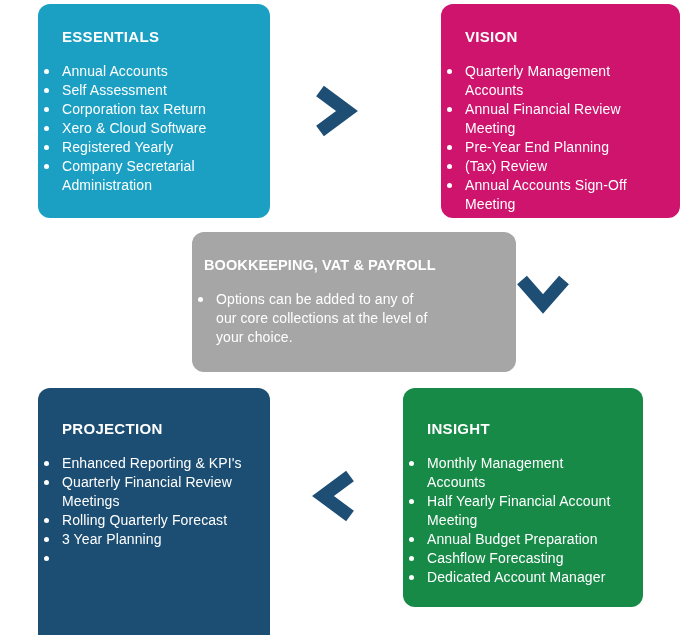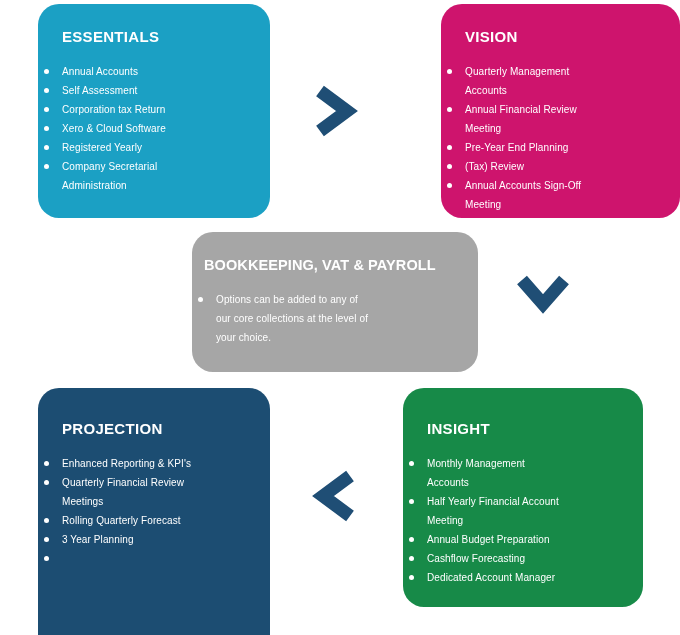--- a/index.html
+++ b/index.html
@@ -9,60 +9,60 @@
   }
   .canvas {
     position: relative;
     width: 680px;
     height: 635px;
     overflow: hidden;
     background: #ffffff;
   }
   .box {
     position: absolute;
-    border-radius: 21px;
+    border-radius: 12px;
     color: #ffffff;
     box-sizing: border-box;
   }
   .box-title {
     font-size: 15px;
     font-weight: bold;
     letter-spacing: 0.3px;
     line-height: 18px;
     margin: 0 8px 0 24px;
     padding-top: 24px;
   }
   .box-list {
     list-style: none;
     margin: 16px 0 0 0;
     padding: 0 14px 0 0;
   }
   .box-list li {
     display: flex;
     align-items: flex-start;
-    font-size: 10px;
+    font-size: 14px;
     line-height: 19px;
     letter-spacing: 0.1px;
   }
   .dot {
     flex: none;
     width: 5px;
     height: 5px;
     border-radius: 50%;
     background: #ffffff;
     margin: 7px 0 0 6px;
   }
   .item-text {
     margin-left: 13px;
     white-space: pre-line;
   }
   
   #box-essentials  { left: 38px;  top: 4px;   width: 232px; height: 214px; }
   #box-vision      { left: 403px; top: 4px;   width: 239px; height: 214px; margin-left: 38px; }
-  #box-bookkeeping { left: 192px; top: 232px; width: 286px; height: 140px; }
+  #box-bookkeeping { left: 192px; top: 232px; width: 324px; height: 140px; }
   #box-projection  { left: 38px;  top: 388px; width: 232px; height: 275px; }
   #box-insight     { left: 403px; top: 388px; width: 240px; height: 219px; }
 
   #box-projection .box-title, #box-insight .box-title { padding-top: 32px; }
   #box-bookkeeping .box-title { margin-left: 12px; font-size: 14.5px; letter-spacing: 0.1px; }
 
   .chevron { position: absolute; }
   #chevron-right { left: 310px; top: 82px;  width: 50px; height: 58px; }
   #chevron-down  { left: 514px; top: 272px; width: 58px; height: 48px; }
   #chevron-left  { left: 312px; top: 466px; width: 48px; height: 60px; }

